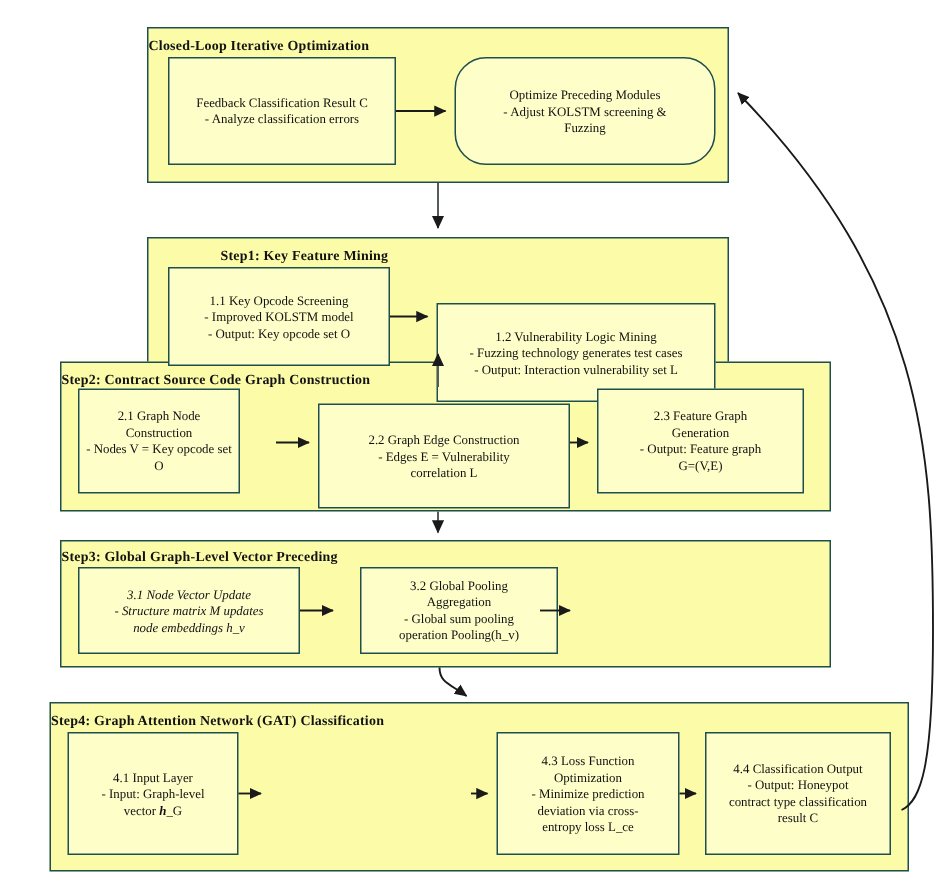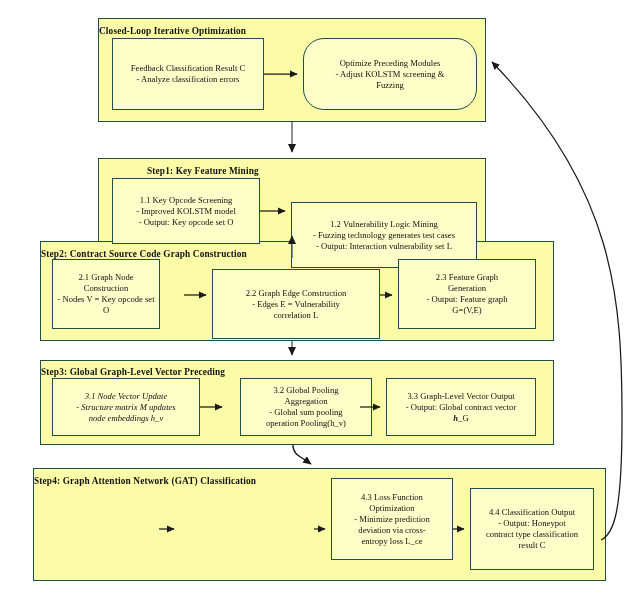--- a/index.html
+++ b/index.html
@@ -148,33 +148,33 @@
 node embeddings h_v</div>
   </div>
 
   <div class="node" style="left:228px; top:378px; width:132px; height:58px;margin-left:12px;">
     <div class="node-text">3.2 Global Pooling
 Aggregation
 - Global sum pooling
 operation Pooling(h_v)</div>
   </div>
 
-  <div class="node" style="left:386px; top:378px; width:150px; height:58px;">
-    <div class="node-text"><span>3.3 Graph-Level Vector Output
-- Output: Global contract vector
-</span><span class="ital-b">h</span><span>_G</span></div>
-  </div>
 
   <div class="stage" style="left:33px; top:468px; width:573px; height:113px;">
     <div class="stage-title" style="top:7px;">Step4: Graph Attention Network (GAT) Classification</div>
   </div>
 
-
-
-  <div class="node" style="left:331px; top:478px; width:122px; height:82px;">
+  <div class="node" style="left:45px; top:488px; width:114px; height:82px;">
+    <div class="node-text"><span>4.1 Input Layer
+- Input: Graph-level
+vector </span><span class="ital-b">h</span><span>_G</span></div>
+  </div>
+
+
+  <div class="node" style="left:331px; top:488px; width:122px; height:82px;">
     <div class="node-text">4.3 Loss Function
 Optimization
 - Minimize prediction
 deviation via cross-
 entropy loss L_ce</div>
   </div>
 
   <div class="node" style="left:470px; top:488px; width:124px; height:82px;">
     <div class="node-text">4.4 Classification Output
 - Output: Honeypot

